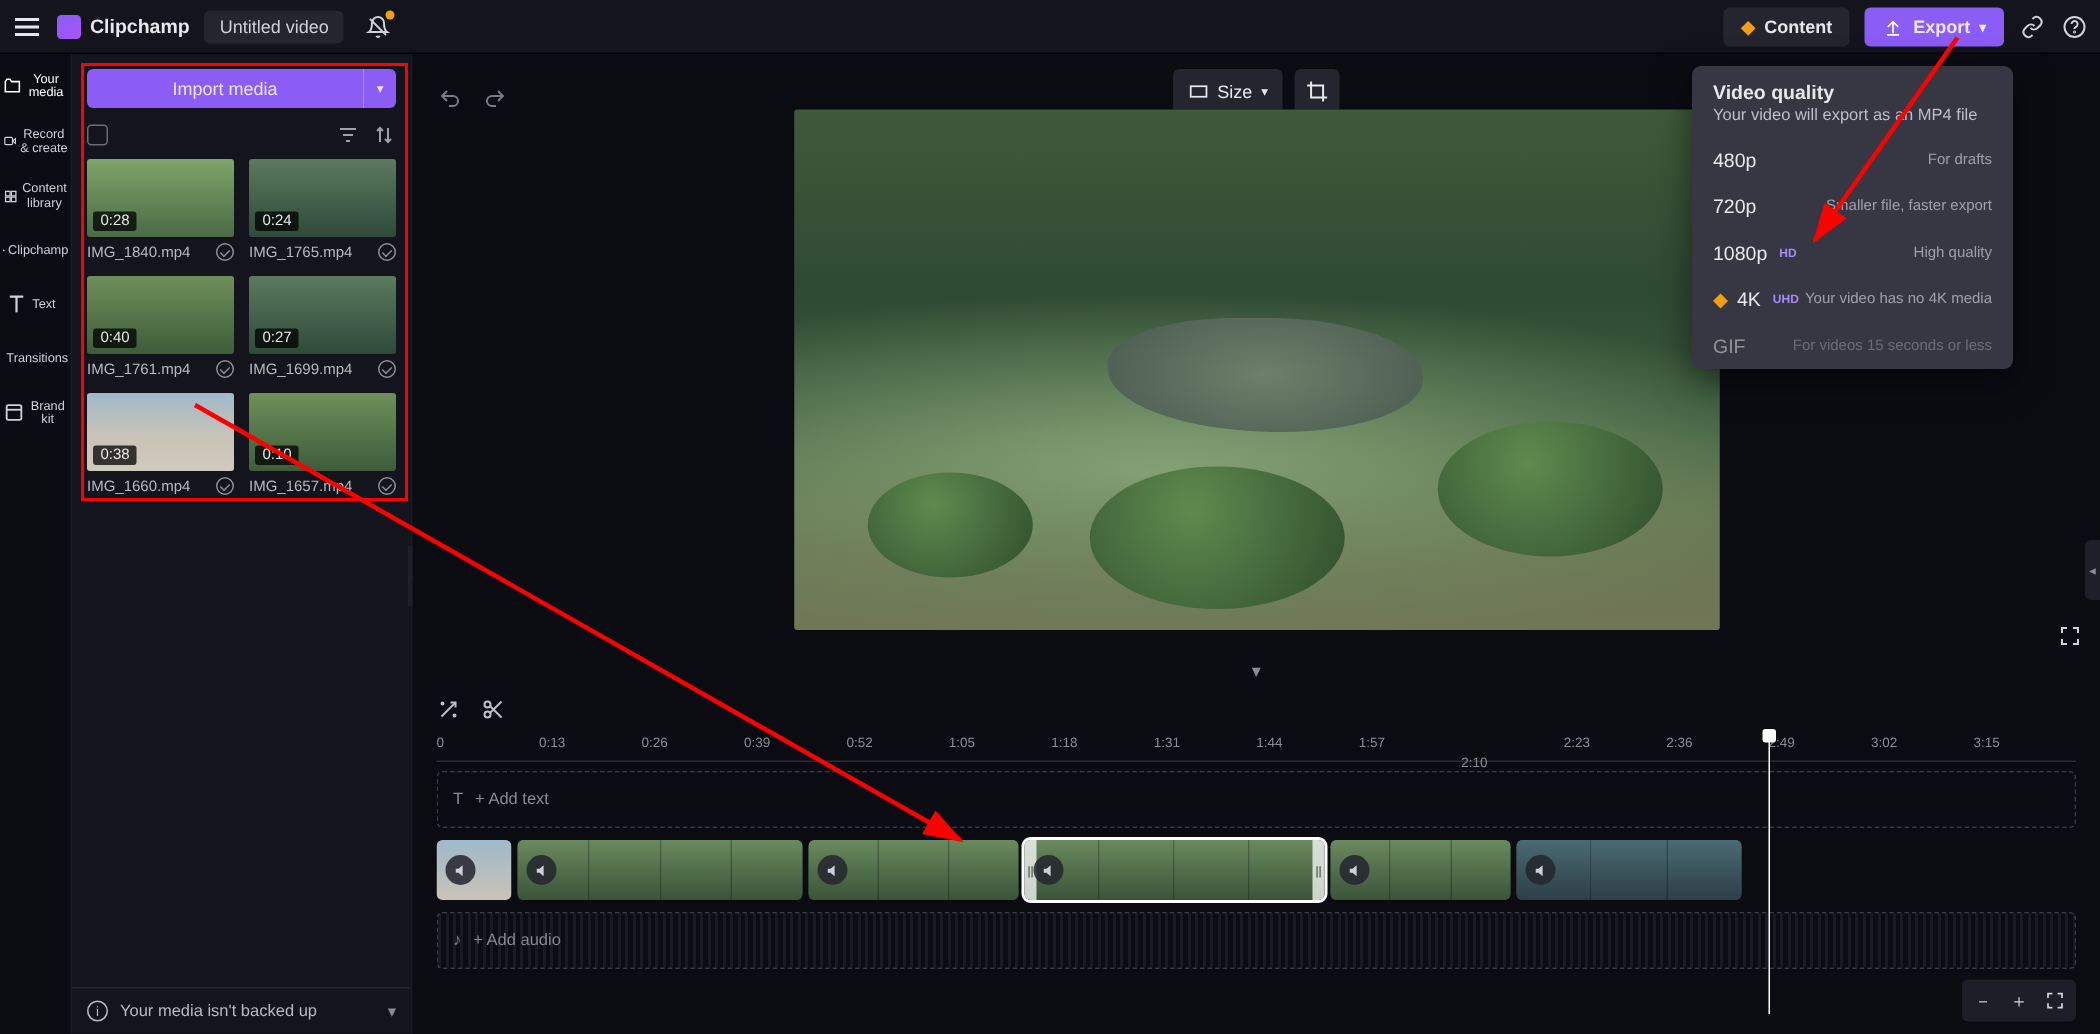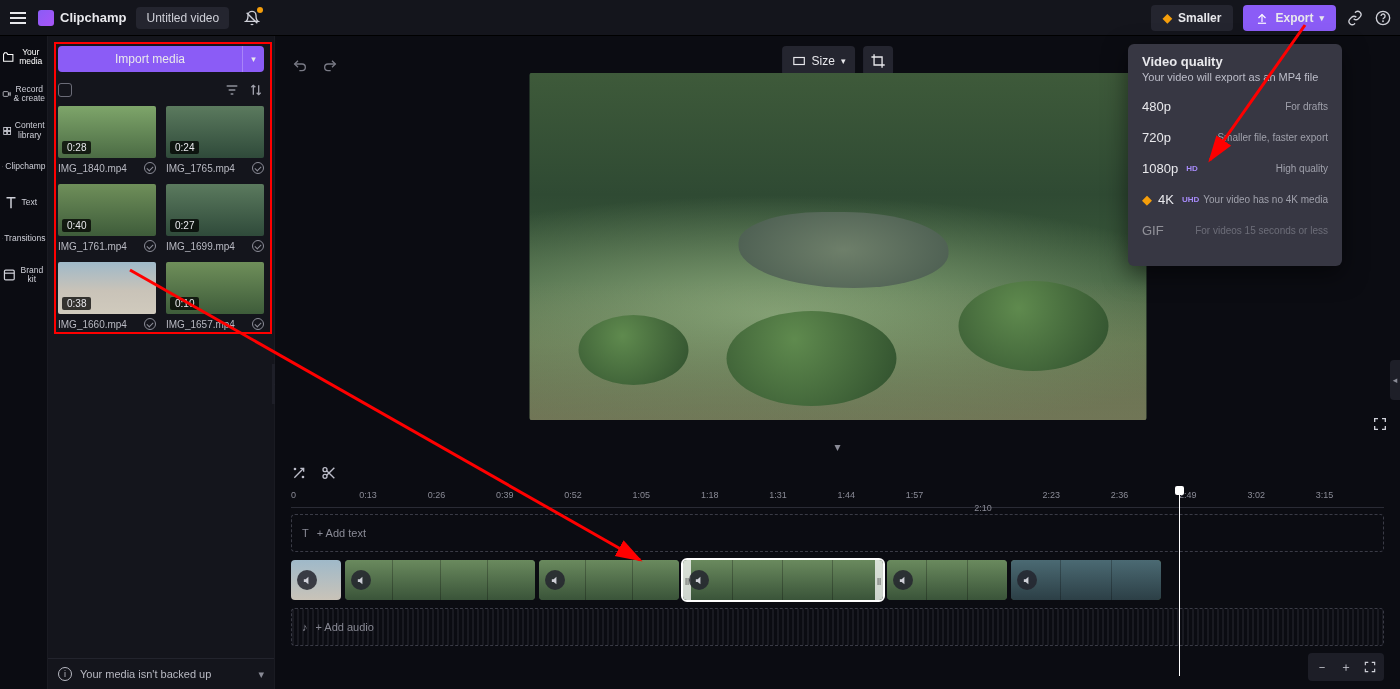--- a/index.html
+++ b/index.html
@@ -71,21 +71,21 @@
   .b1{left:32%;bottom:4%;width:170px;height:95px}
   .b2{left:8%;bottom:10%;width:110px;height:70px}
   .b3{right:6%;bottom:14%;width:150px;height:90px}
   .fs-ico{position:absolute;right:12px;bottom:8px;cursor:pointer;color:#cfd0d8}
 
   
   .history{position:absolute;top:58px;left:292px;display:flex;gap:14px;color:#7a7b86}
   .history span{cursor:pointer}
 
   
-  .popover{position:absolute;top:44px;right:58px;width:214px;background:#373743;border-radius:6px;padding:10px 0 20px;z-index:50;box-shadow:0 8px 24px rgba(0,0,0,.5)}
+  .popover{position:absolute;top:44px;right:58px;width:214px;background:#373743;border-radius:6px;padding:10px 0 0;z-index:50;box-shadow:0 8px 24px rgba(0,0,0,.5)}
   .pop-head{padding:0 14px 2px;font-weight:600;font-size:13px}
   .pop-sub{padding:0 14px 8px;font-size:11px;color:#bdbeca}
   .opt{display:flex;align-items:center;justify-content:space-between;padding:8px 14px;cursor:pointer}
   .opt .l{display:flex;align-items:center;gap:6px;font-size:13px;color:#e8e8ec}
   .opt .r{font-size:10px;color:#9fa0ab;text-align:right}
   .badge{font-size:8px;font-weight:700;color:#a78bfa;margin-left:2px}
   .opt.dis{opacity:.5;cursor:default}
 
   
   .timeline{position:absolute;left:275px;right:0;top:440px;bottom:0;display:flex;flex-direction:column;background:#0b0c12}
@@ -146,21 +146,21 @@
     <svg width="16" height="16" viewBox="0 0 24 24" fill="none" stroke="currentColor" stroke-width="2">
         <path d="M18 8a6 6 0 10-12 0c0 7-3 9-3 9h18s-3-2-3-9"></path>
         <path d="M13.7 21a2 2 0 01-3.4 0"></path>
         <line x1="4" y1="4" x2="20" y2="20"></line>
       </svg>
     <span class="dot"></span>
   </div>
   <div class="top-spacer"></div>
   <div class="upgrade-btn">
     <span class="gem">◆</span>
-    <span>Smaller</span>
+    <span>Content</span>
   </div>
   <div class="export-btn">
     <span>
       <svg width="14" height="14" viewBox="0 0 24 24" fill="none" stroke="#fff" stroke-width="2">
           <path d="M12 19V6"></path>
           <path d="M6 12l6-6 6 6"></path>
           <path d="M5 21h14"></path>
         </svg>
     </span>
     <span>Export</span>

